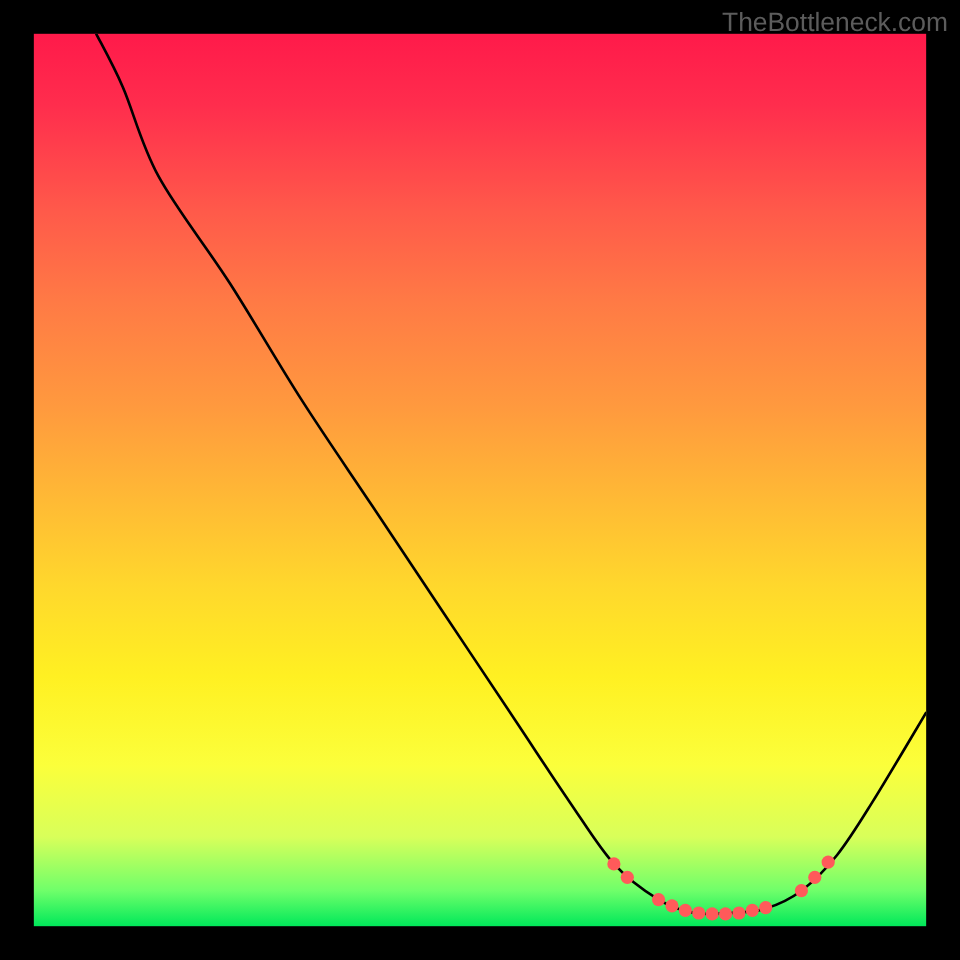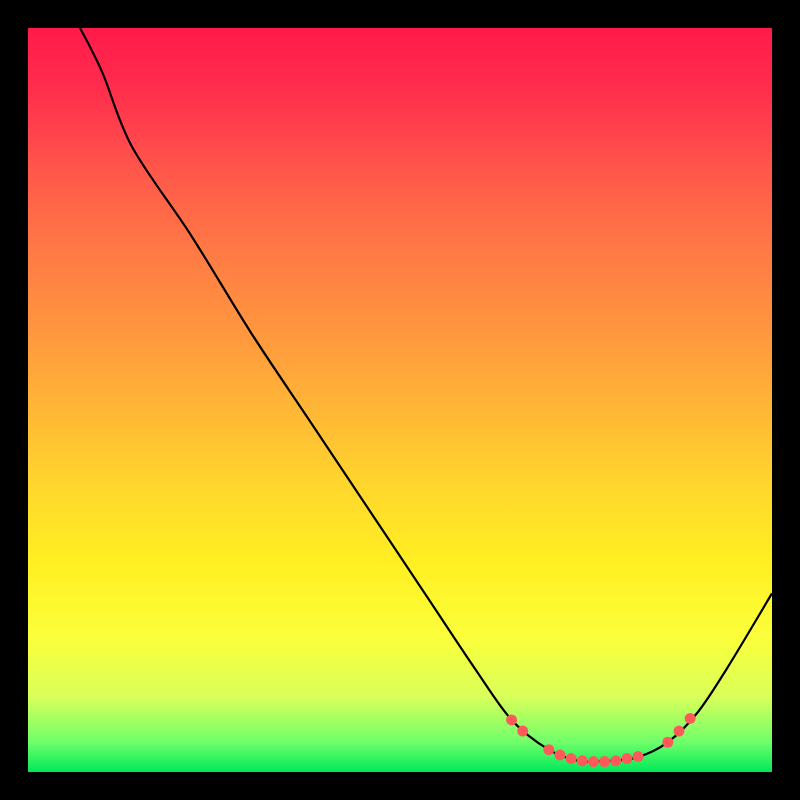--- a/index.html
+++ b/index.html
@@ -61,20 +61,21 @@
     top: 0;
     width: 100%;
     height: 100%;
     z-index: 2;
   }
 </style>
 </head>
 <body>
 
 <div class="container">
+  <div class="watermark">TheBottleneck.com</div>
   <div class="plot-area">
     <div class="gradient-bg"></div>
     <svg class="curve-svg" viewBox="0 0 744 744" preserveAspectRatio="none">
       <path id="main-curve" fill="none" stroke="#000" stroke-width="2.2" d="M 52.080000000000005 0 C 55.800000000000004 7.439999999999998, 65.72 24.799999999999972, 74.4 44.639999999999986 C 83.08000000000001 64.48, 89.28000000000002 91.76000000000006, 104.16000000000001 119.04000000000008 C 119.04 146.32000000000008, 143.84 177.32000000000005, 163.68 208.32000000000005 C 183.52 239.32000000000005, 203.35999999999999 274.04, 223.2 305.04 C 243.04 336.04, 262.88 364.56, 282.72 394.32 C 302.56000000000006 424.08, 322.4 453.84000000000003, 342.24 483.6 C 362.08000000000004 513.36, 384.40000000000003 546.84, 401.76000000000005 572.88 C 419.12000000000006 598.92, 432.76 620, 446.4 639.84 C 460.03999999999996 659.6800000000001, 471.20000000000005 678.28, 483.6 691.92 C 496 705.56, 509.64 714.8599999999999, 520.8 721.68 C 531.9599999999999 728.5, 540.6399999999999 730.98, 550.56 732.84 C 560.48 734.7, 570.4000000000001 733.46, 580.32 732.84 C 590.24 732.22, 600.16 732.22, 610.0799999999999 729.12 C 619.9999999999999 726.02, 629.9200000000001 721.6800000000001, 639.84 714.24 C 649.76 706.8, 659.6800000000001 696.88, 669.6 684.48 C 679.52 672.08, 686.96 659.6800000000001, 699.36 639.84 C 711.76 620, 736.56 577.84, 744 565.44"></path>
       <g id="highlight-dots">
           <circle cx="483.6" cy="691.92" r="5.5" fill="#ff5a5a"></circle>
           <circle cx="494.76000000000005" cy="703.08" r="5.5" fill="#ff5a5a"></circle>
           <circle cx="520.8" cy="721.68" r="5.5" fill="#ff5a5a"></circle>
           <circle cx="531.9599999999999" cy="726.888" r="5.5" fill="#ff5a5a"></circle>
           <circle cx="543.12" cy="730.608" r="5.5" fill="#ff5a5a"></circle>

